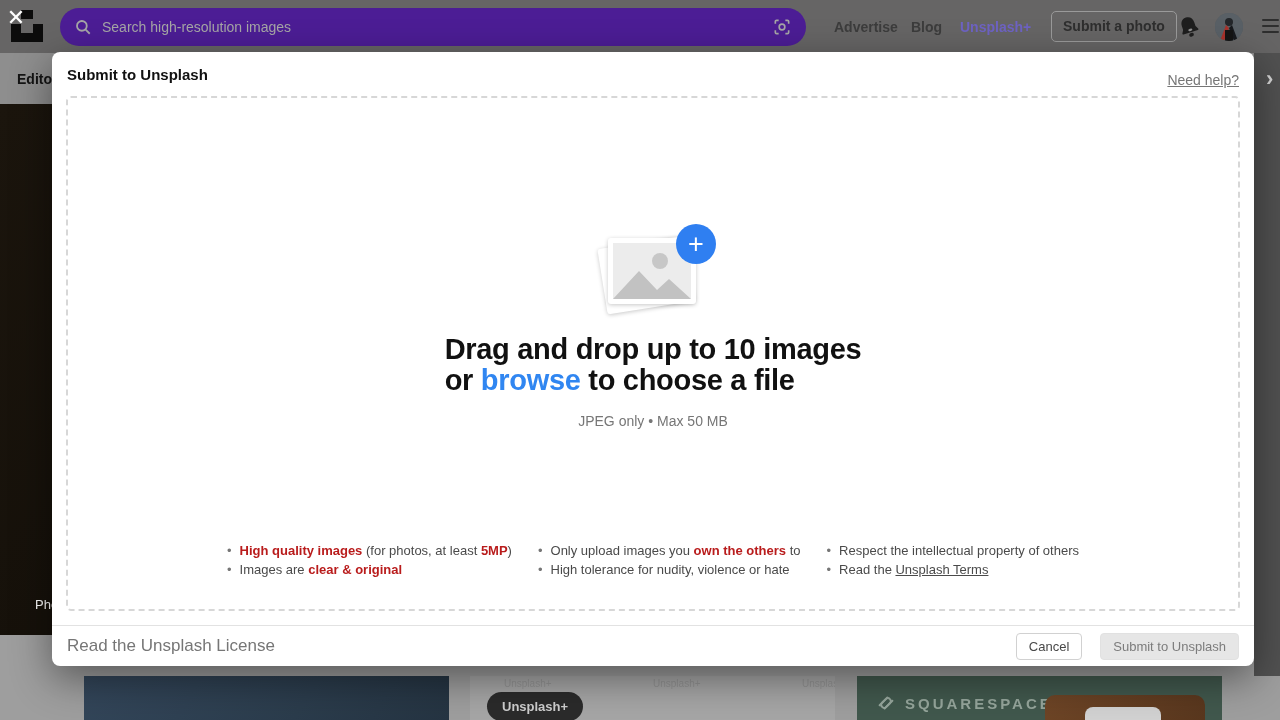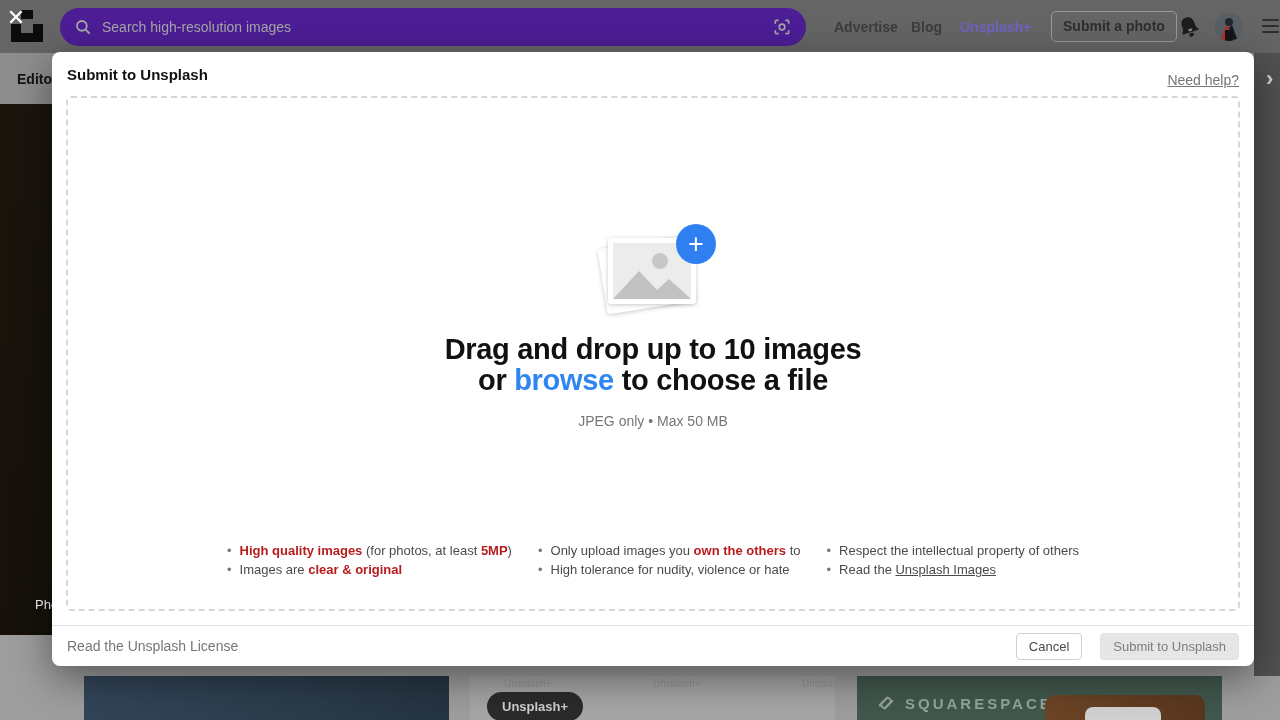--- a/index.html
+++ b/index.html
@@ -48,32 +48,32 @@
   #modal-title { font-size:15px; font-weight:700; color:#111; flex:1; }
   #need-help { font-size:14px; color:#767676; text-decoration:underline;margin-top:11px; }
 
   #dropzone { flex:1; margin:0 14px; border:2px dashed #d7d7d7; border-radius:5px; display:flex; flex-direction:column; align-items:center; }
   #icon-stack { margin-top:130px; position:relative; width:130px; height:92px; }
   .photo-card { position:absolute; background:#fff; border-radius:3px; box-shadow:0 1px 4px rgba(0,0,0,0.22); }
   #photo-card-back { left:14px; top:14px; width:88px; height:66px; transform:rotate(-9deg); }
   #photo-card-front { left:20px; top:10px; width:88px; height:66px; padding:5px; }
   #photo-placeholder { width:100%; height:100%; background:#ececec; overflow:hidden; position:relative; }
   #plus-button { position:absolute; right:2px; top:-4px; width:40px; height:40px; border-radius:50%; background:#2f7ff1; color:#fff; font-size:27px; font-weight:400; display:flex; align-items:center; justify-content:center; line-height:1; }
-  #headline { margin-top:14px; text-align:center; font-size:29px; font-weight:700; color:#111; line-height:31px; letter-spacing:-0.3px; }
+  #headline { margin-top:14px; text-align:left; font-size:29px; font-weight:700; color:#111; line-height:31px; letter-spacing:-0.3px; }
   #browse-link { color:#3086f1; }
   #constraints { margin-top:17px; font-size:14px; color:#767676; }
   #guidelines { margin-top:auto; margin-bottom:30px; display:flex; gap:26px; align-items:flex-start; }
   .gcol { font-size:13px; color:#4a4a4a; line-height:19px; }
   .gline { display:flex; }
   .bullet { color:#767676; margin-right:8px; }
   .gb { font-weight:700; color:#b91c1c; }
   .glink { text-decoration:underline; }
 
   #modal-footer { height:41px; margin-top:14px; border-top:1px solid #e2e2e2; display:flex; align-items:center; padding:0 15px; }
-  #license-link { font-size:14px; color:#767676; flex:1; }
+  #license-link { font-size:17px; color:#767676; flex:1; }
   .btn { height:27px; border-radius:4px; font-size:13px; padding:0 12px; line-height:25px; }
   #btn-cancel { background:#fff; border:1px solid #d1d1d1; color:#484848; margin-right:18px; }
   #btn-submit { background:#e6e6e6; border:1px solid #e1e1e1; color:#7c7c7c; }
 
   #close-x { position:absolute; left:5px; top:7px; width:22px; height:22px; color:#fff; font-size:22px; font-weight:400; line-height:22px; text-align:center; }
 </style>
 </head>
 <body>
 
 <div id="page">
@@ -202,21 +202,21 @@
             <span>High tolerance for nudity, violence or hate</span>
           </div>
       </div>
       <div class="gcol">
         <div class="gline">
             <span class="bullet">•</span>
             <span>Respect the intellectual property of others</span>
           </div>
         <div class="gline">
             <span class="bullet">•</span>
-            <span><span>Read the </span><span class="glink">Unsplash Images</span></span>
+            <span><span>Read the </span><span class="glink">Unsplash Terms</span></span>
           </div>
       </div>
     </div>
   </div>
 
   <div id="modal-footer">
     <span id="license-link">Read the Unsplash License</span>
     <button class="btn" id="btn-cancel">Cancel</button>
     <button class="btn" id="btn-submit">Submit to Unsplash</button>
   </div>

